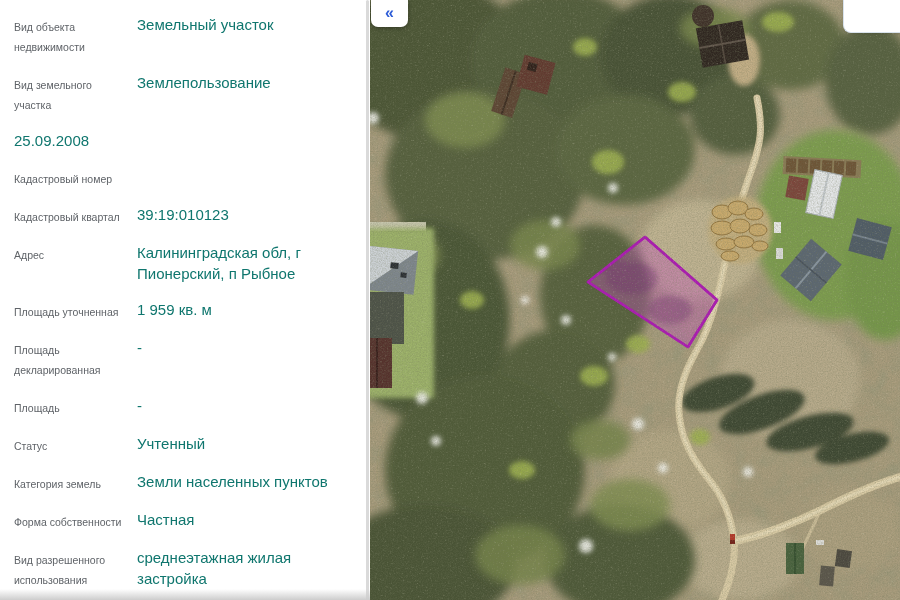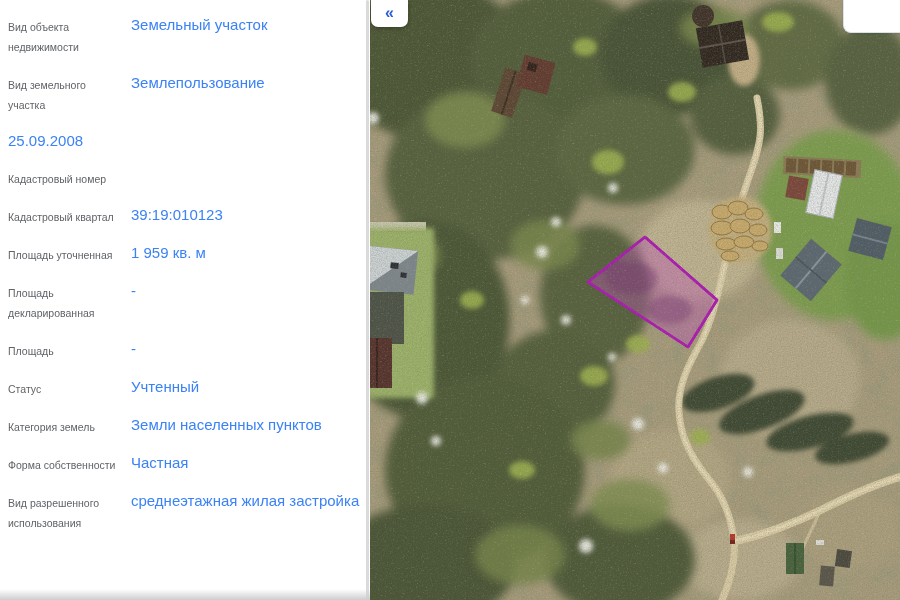--- a/index.html
+++ b/index.html
@@ -2,25 +2,25 @@
 <html><head>
 <meta charset="utf-8">
 <style>
   * { margin:0; padding:0; box-sizing:border-box; }
   html,body { width:900px; height:600px; overflow:hidden;
     font-family:"Liberation Sans","DejaVu Sans",sans-serif; background:#fff; }
   .app { display:flex; width:900px; height:600px; }
 
   
   .panel { position:relative; width:370px; height:600px; background:#fff;
-    padding:14px 8px 0 8px; flex:0 0 370px; overflow:hidden; }
+    padding:14px 8px 0 14px; flex:0 0 370px; overflow:hidden; }
   .row { display:grid; grid-template-columns:115px 1fr; column-gap:8px;
     margin-bottom:15px; }
   .lbl { font-size:10.5px; line-height:20px; color:#5f6368; padding-top:3px; }
-  .val { font-size:15px; line-height:21px; color:#3b82f6; }
+  .val { font-size:15px; line-height:21px; color:#0f766e; }
   .panel-scrollbar { position:absolute; top:0; right:1px; width:3px; height:600px;
     background:#dadada; border-radius:2px; }
   .panel-bottom-fade { position:absolute; left:0; right:0; bottom:0; height:11px;
     background:linear-gradient(to bottom, rgba(205,205,205,0), #cdcdcd); }
 
   
   .map { position:relative; width:530px; height:600px; overflow:hidden;
     background:#a89b7c; }
   .map svg { position:absolute; left:0; top:0; width:530px; height:600px; }
 
@@ -49,20 +49,24 @@
     </div>
     <div class="row">
       <div class="val">25.09.2008</div>
     </div>
     <div class="row">
       <div class="lbl">Кадастровый номер</div>
     </div>
     <div class="row">
       <div class="lbl">Кадастровый квартал</div>
       <div class="val">39:19:010123</div>
+    </div>
+    <div class="row">
+      <div class="lbl">Адрес</div>
+      <div class="val">Калининградская обл, г Пионерский, п Рыбное</div>
     </div>
     <div class="row">
       <div class="lbl">Площадь уточненная</div>
       <div class="val">1 959 кв. м</div>
     </div>
     <div class="row">
       <div class="lbl">Площадь декларированная</div>
       <div class="val">-</div>
     </div>
     <div class="row">

